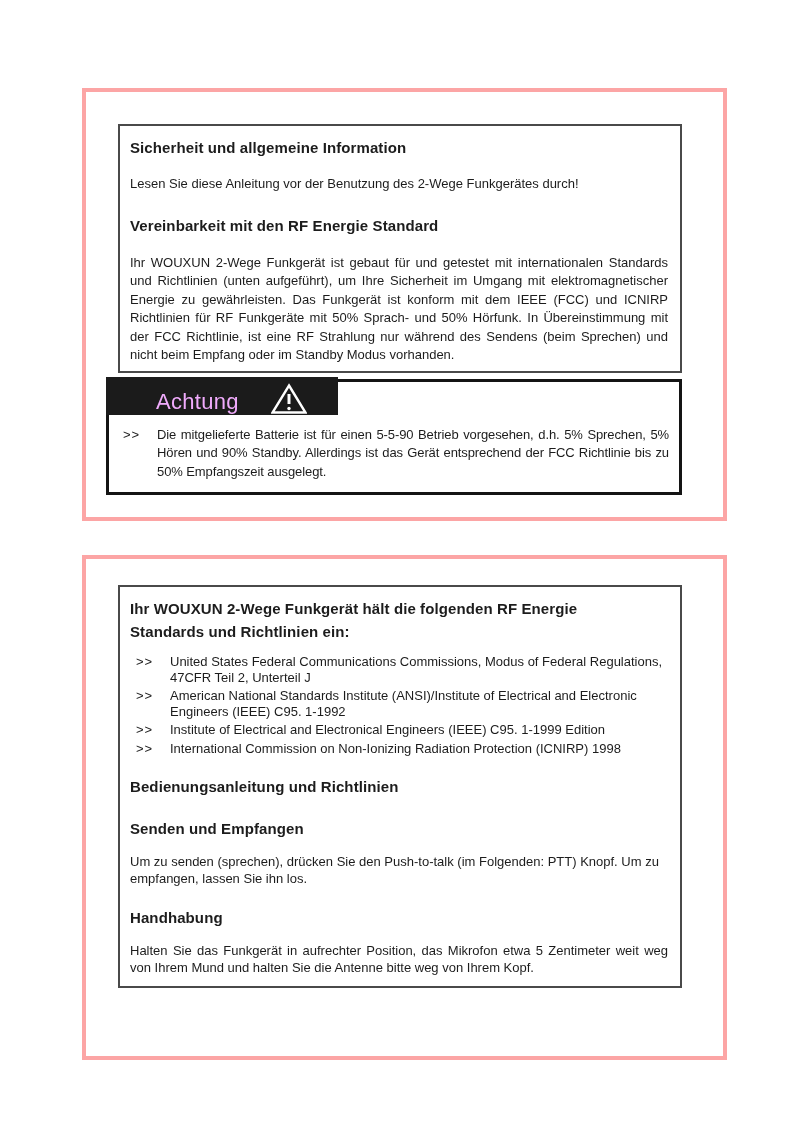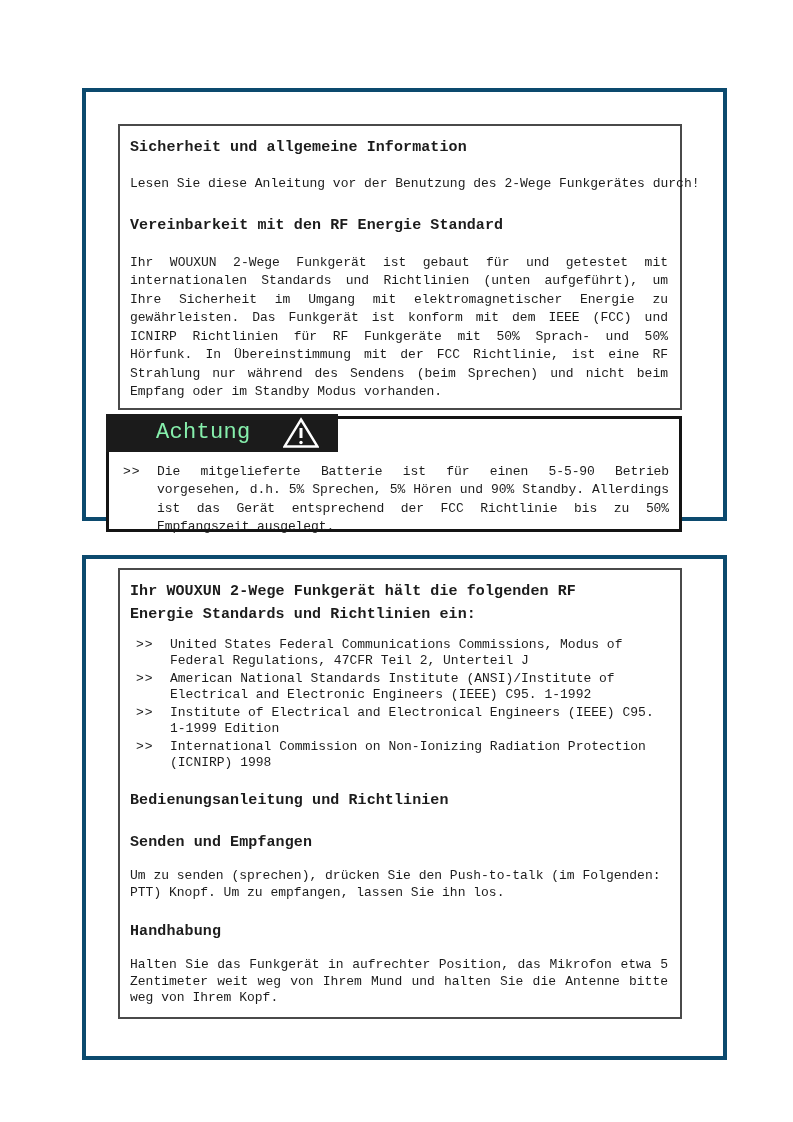--- a/index.html
+++ b/index.html
@@ -8,38 +8,37 @@
     background: #ffffff;
     font-family: "Liberation Sans", sans-serif;
     color: #1c1c1c;
     position: relative;
     overflow: hidden;
   }
   .pink-panel {
     position: absolute;
     left: 82px;
     width: 645px;
-    border: 4px solid #0c4a6e;
+    border: 4px solid #fca5a5;
     box-sizing: border-box;
     background: #ffffff;
-    font-family: Liberation Mono, monospace;
   }
   #panel1 { top: 88px; height: 433px; }
   #panel2 { top: 555px; height: 505px; }
 
   .content-box {
     border: 2px solid #4a4a4a;
     background: #fff;
     margin-left: 32px;
     width: 564px;
     box-sizing: border-box;
     padding: 8px 12px 6px 10px;
   }
   #panel1 .content-box { margin-top: 32px; }
-  #panel2 .content-box { margin-top: 9px; padding-bottom: 10px; }
+  #panel2 .content-box { margin-top: 26px; padding-bottom: 10px; }
 
   .doc-h {
     font-size: 15px;
     font-weight: bold;
     line-height: 23px;
     letter-spacing: 0.1px;
   }
   .doc-p {
     font-size: 13px;
     line-height: 18.5px;
@@ -62,23 +61,23 @@
     height: 116px;
     border: 3px solid #141414;
     box-sizing: border-box;
     background: #fff;
   }
   .achtung-banner {
     position: absolute;
     top: -5px; left: -3px;
     width: 232px; height: 38px;
     background: #1b1b1b;
-    color: #86efac;
+    color: #f0abfc;
     display: flex;
-    align-items: center;
+    align-items: flex-end;
   }
   .achtung-label {
     font-size: 22px;
     margin-left: 50px;
     letter-spacing: 0.3px;
   }
   .achtung-tri {
     margin-left: 32px;
     display: block;
   }

